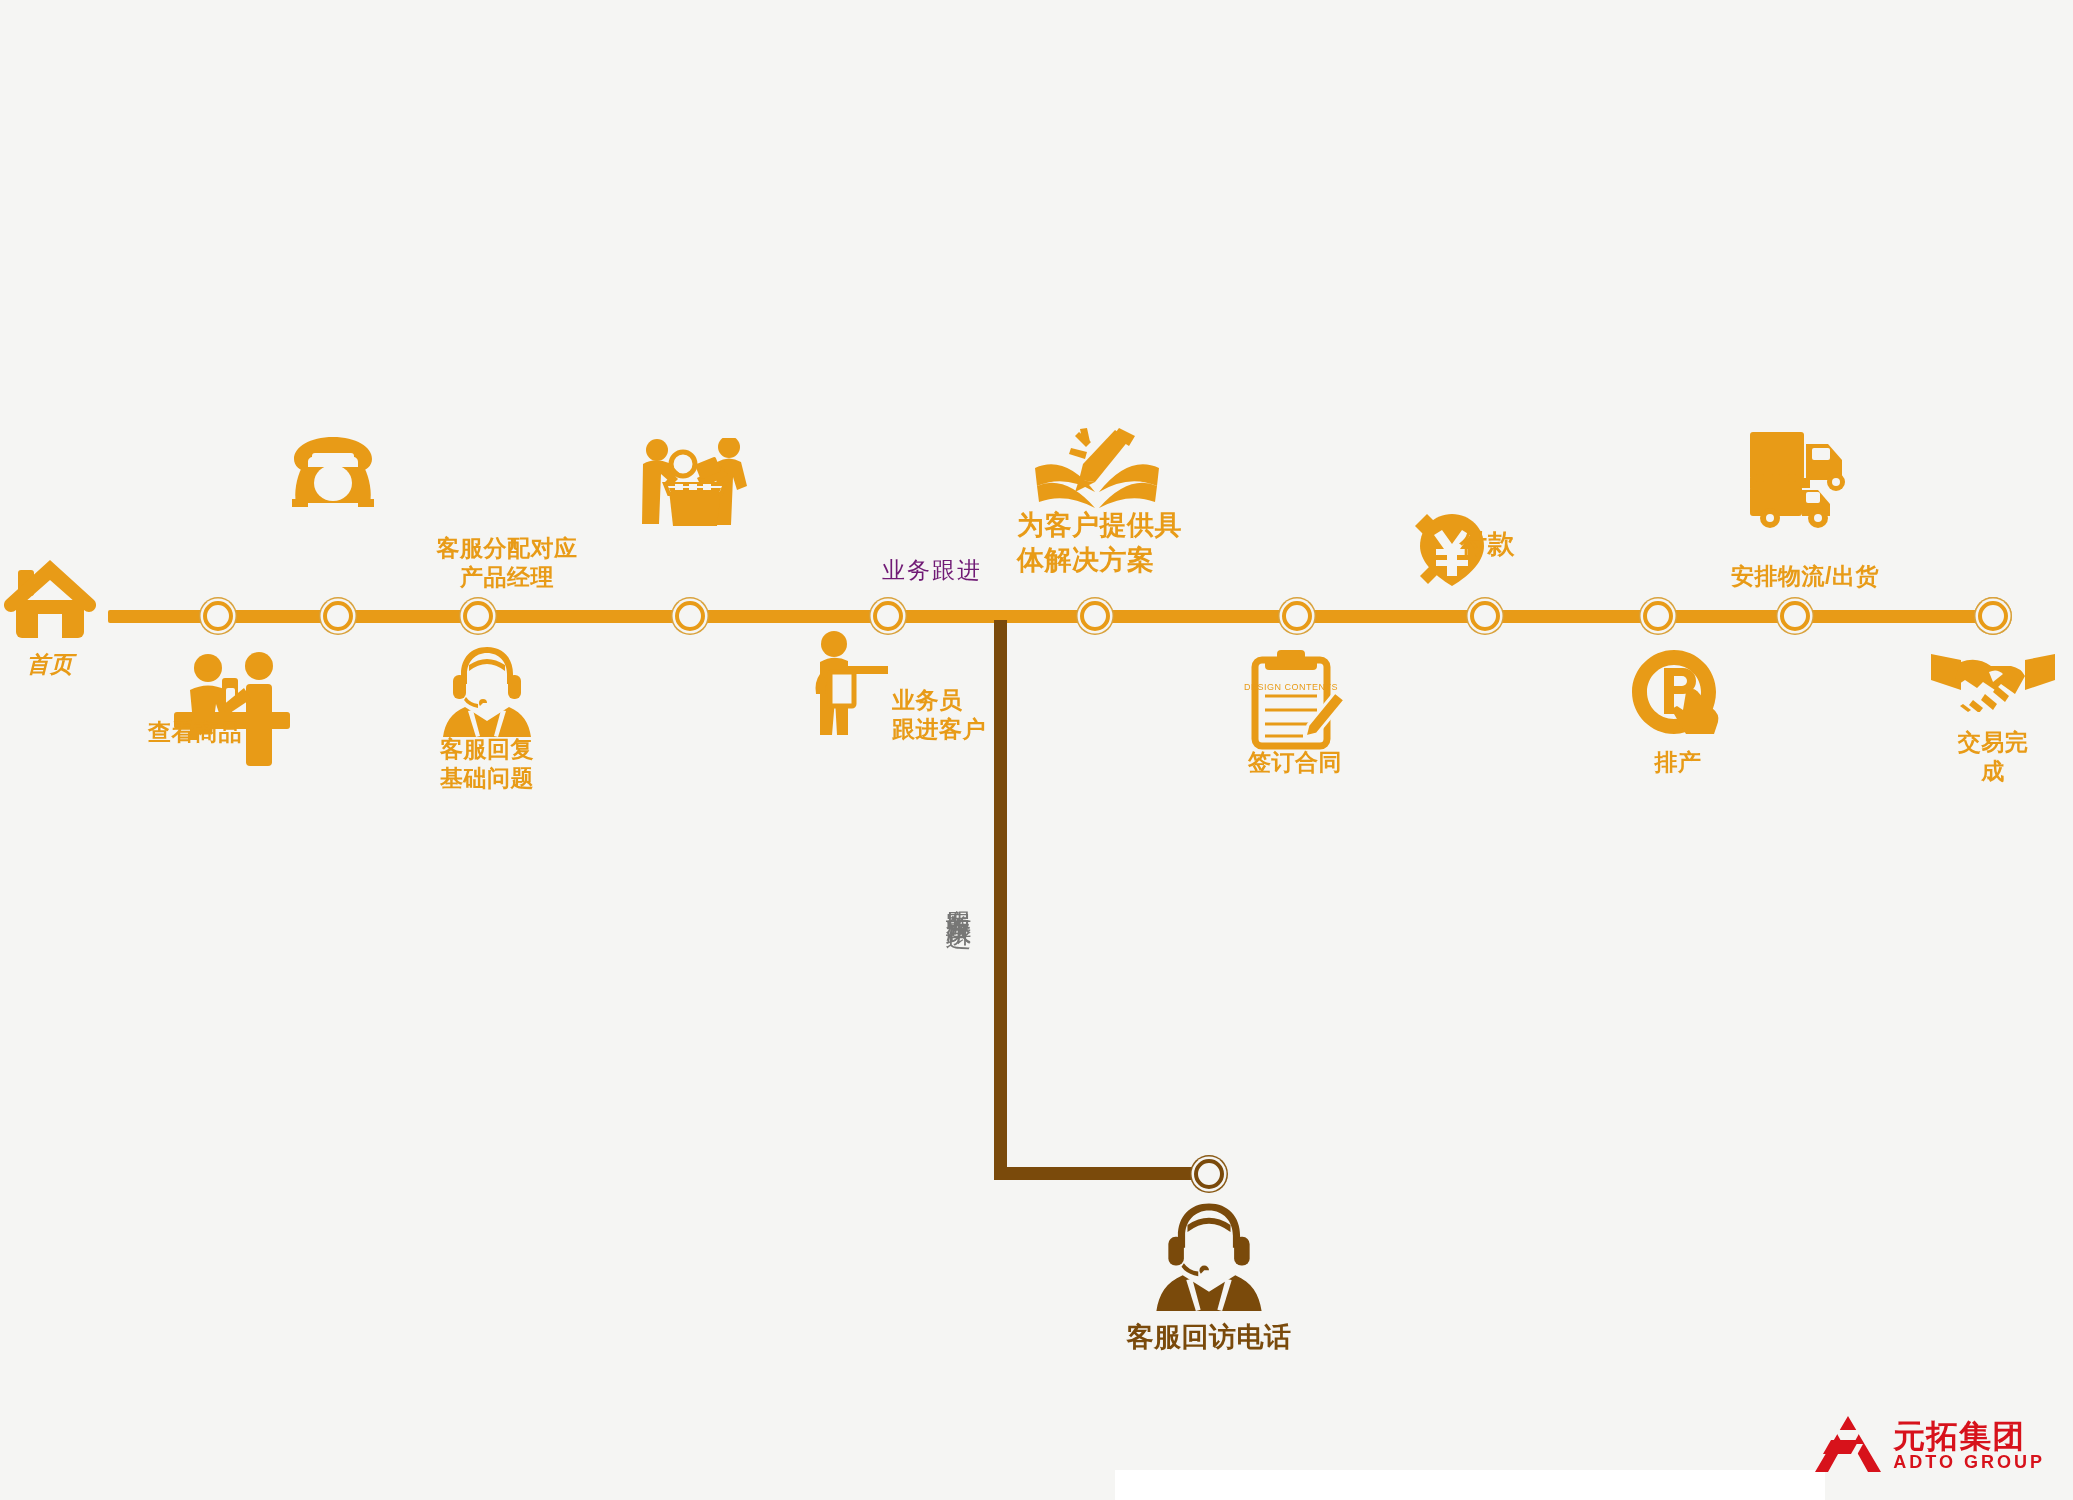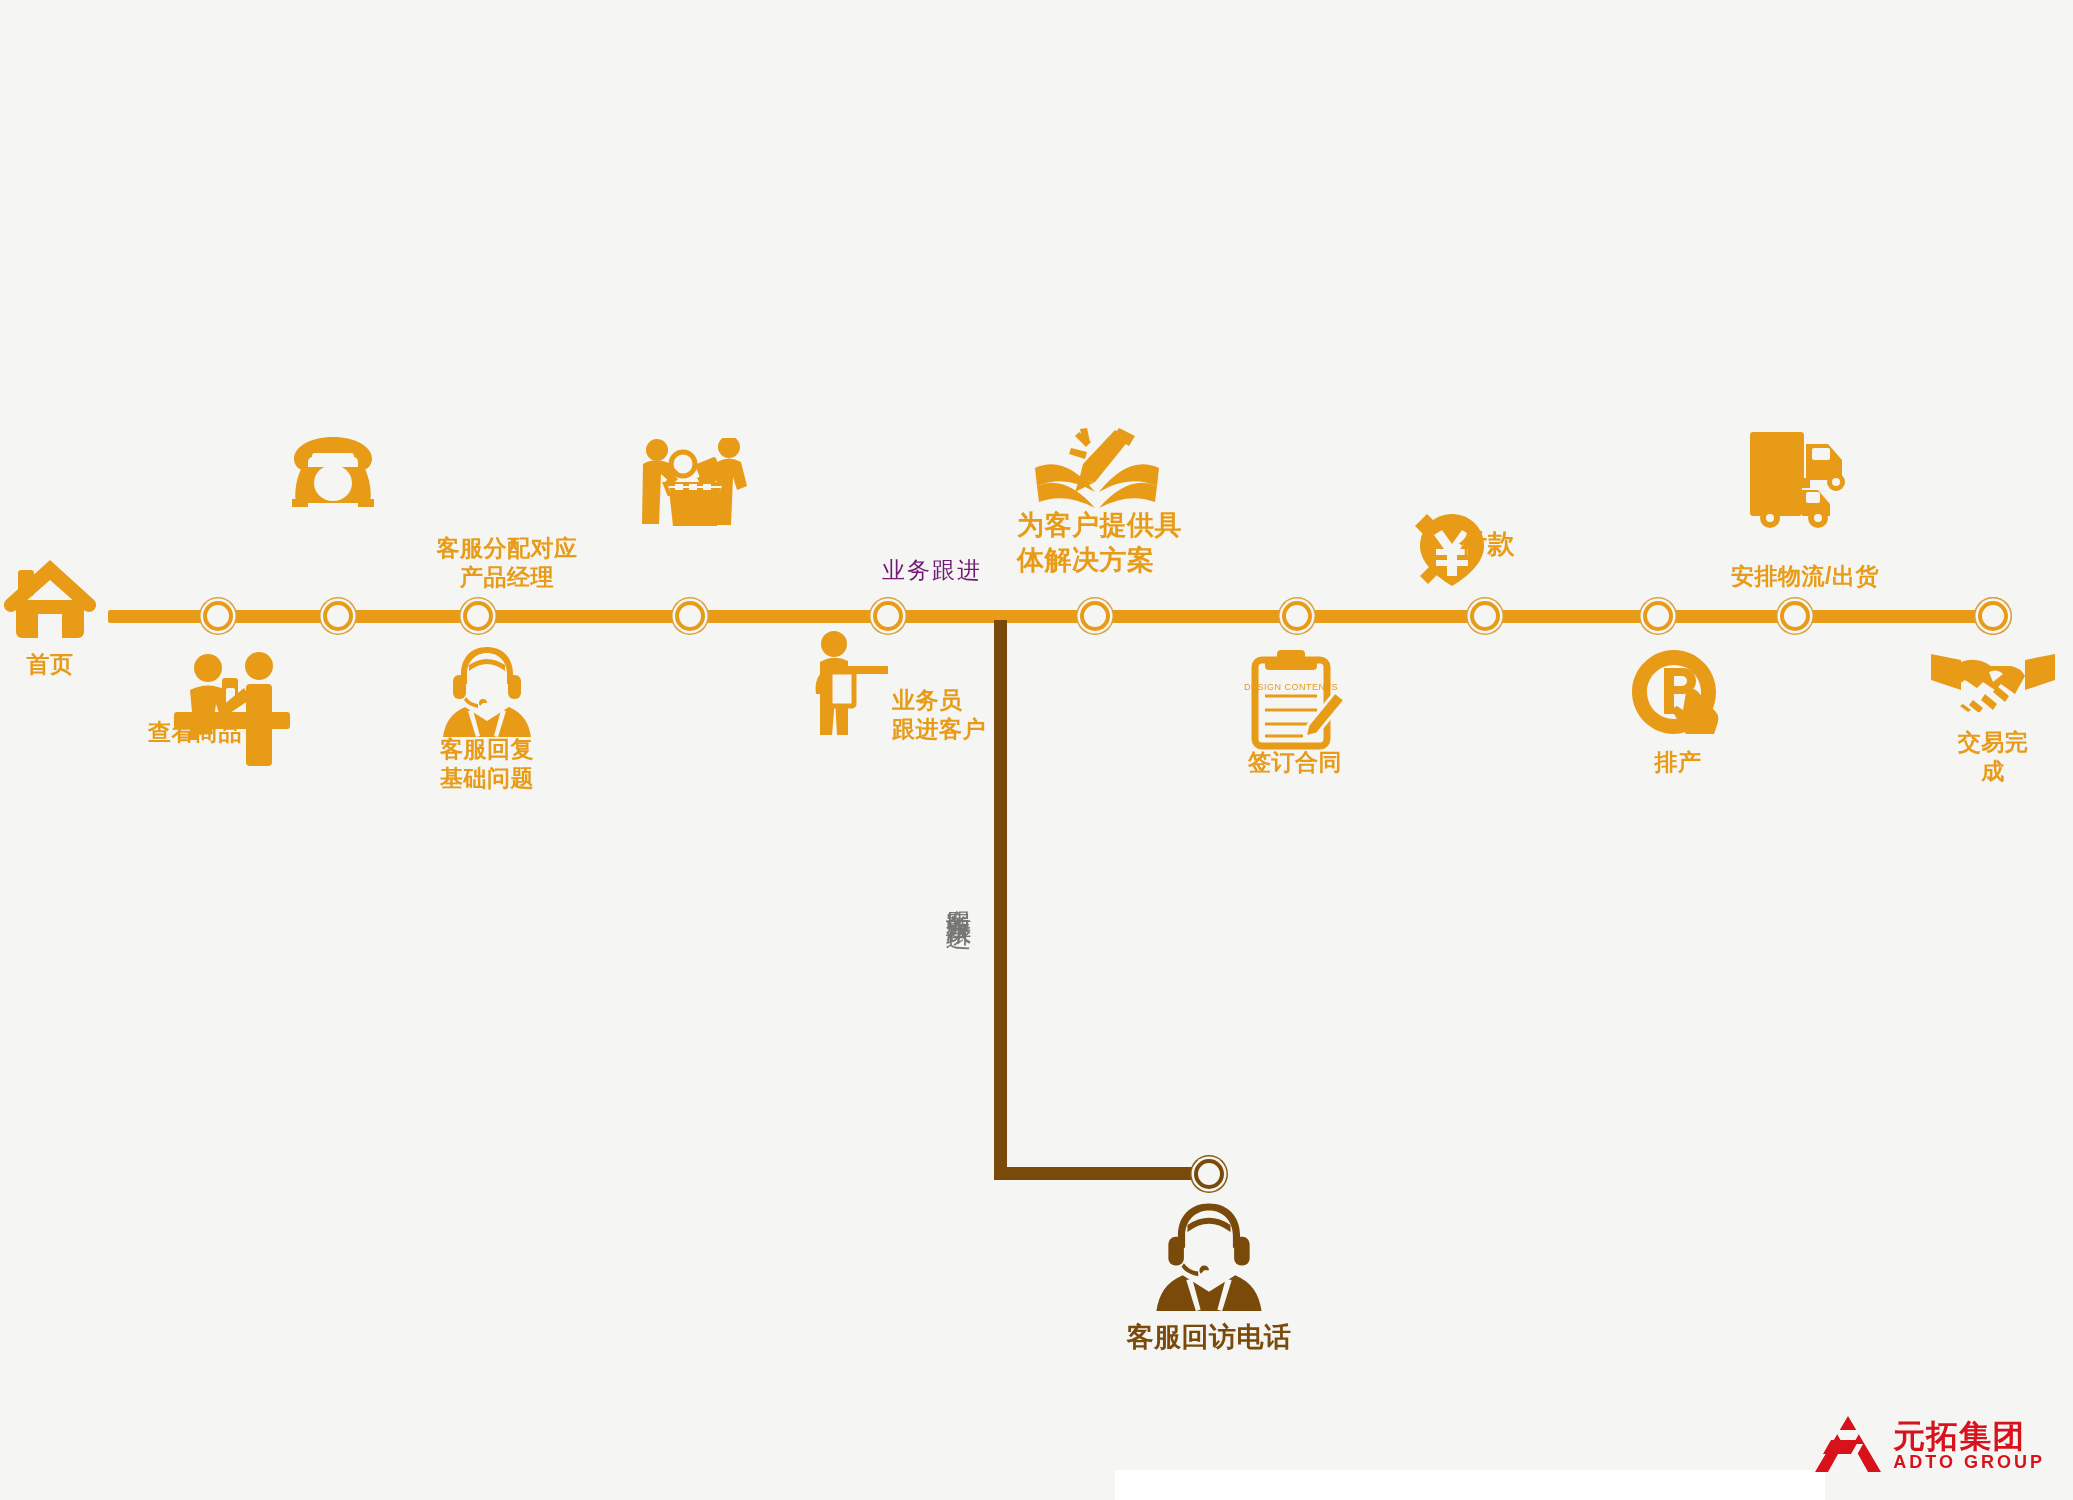--- a/index.html
+++ b/index.html
@@ -156,21 +156,21 @@
   <div class="node dark" style="left:1209px; top:1174px;"></div>
 
   <div class="icon" style="left:50px; top:556px;">
     <svg width="92" height="84" viewBox="0 0 92 84" fill="#e89b17">
       <rect x="14" y="14" width="16" height="26" rx="3"></rect>
       <path d="M46 4 L90 44 a7 7 0 0 1-10 10 L46 24 L12 54 a7 7 0 0 1-10-10 Z"></path>
       <path d="M12 44 h68 v32 a6 6 0 0 1-6 6 H18 a6 6 0 0 1-6-6 Z"></path>
       <rect x="34" y="58" width="24" height="26" fill="#f5f5f3"></rect>
     </svg>
   </div>
-  <div class="lbl sz-md center" style="left:50px; top:650px;">首页</div>
+  <div class="lbl sz-md center" style="left:50px; top:650px;font-style:italic;">首页</div>
 
   <div class="icon" style="left:232px; top:650px;">
     <svg width="116" height="118" viewBox="0 0 116 118" fill="#e89b17">
       <circle cx="34" cy="18" r="14"></circle>
       <path d="M16 40 q18-9 36 0 l6 22 -12 4 -4-12 -4 30 -18 0 Z"></path>
       <rect x="48" y="28" width="16" height="26" rx="3"></rect>
       <rect x="52" y="38" width="9" height="22" rx="2" fill="#f5f5f3"></rect>
       <circle cx="85" cy="16" r="14"></circle>
       <rect x="72" y="34" width="26" height="82" rx="4"></rect>
       <path d="M70 38 l-22 18 5 9 24 -16 Z"></path>

